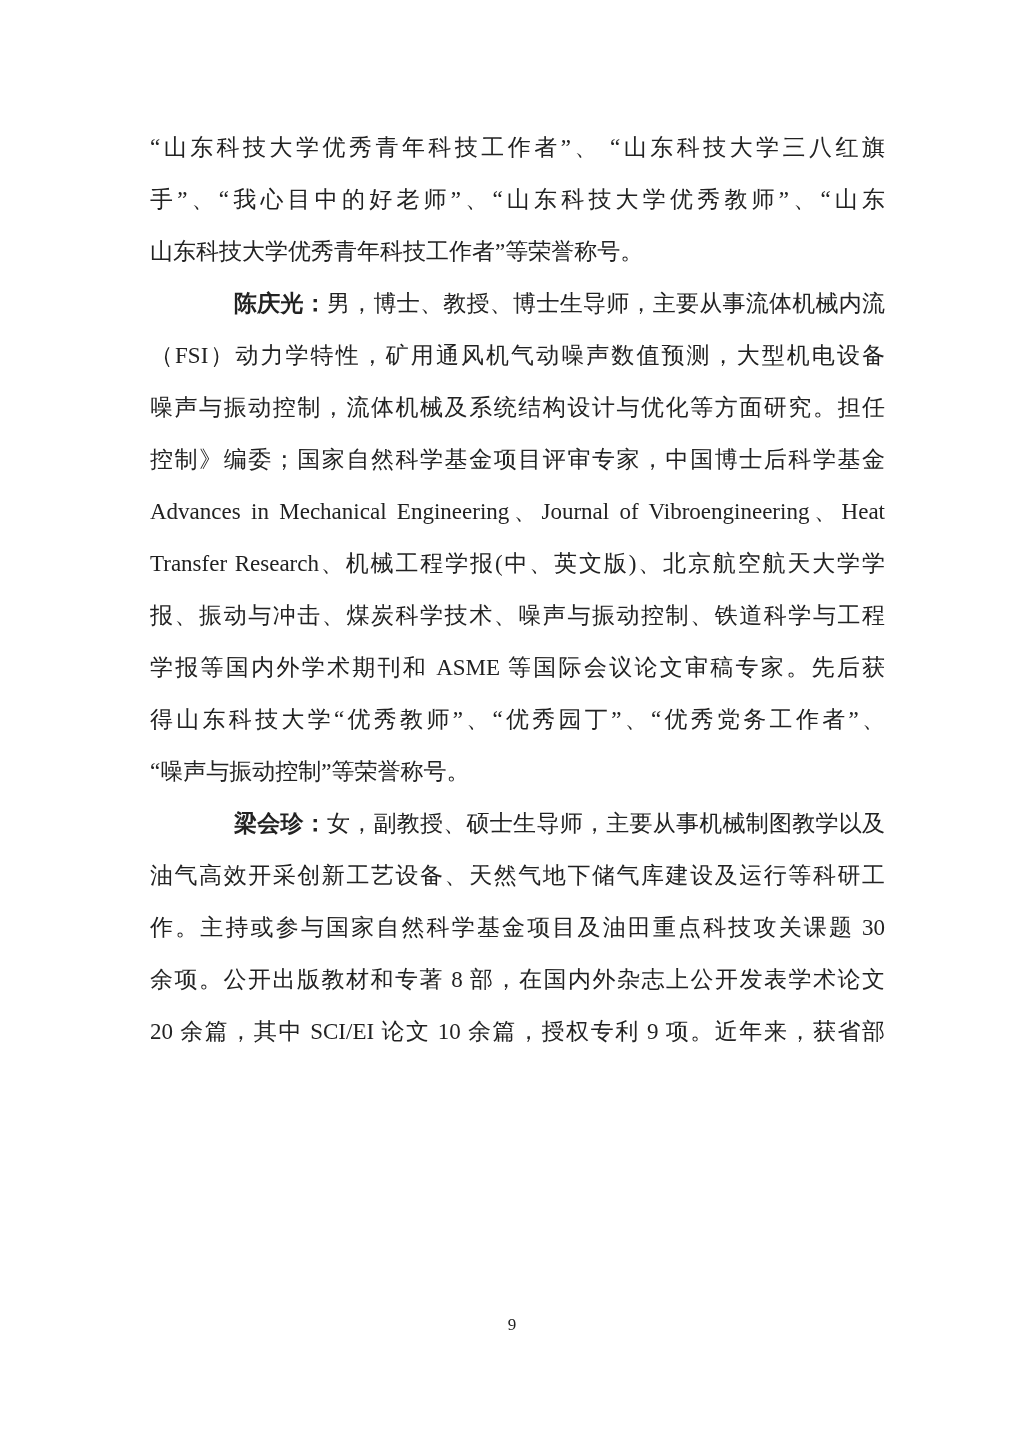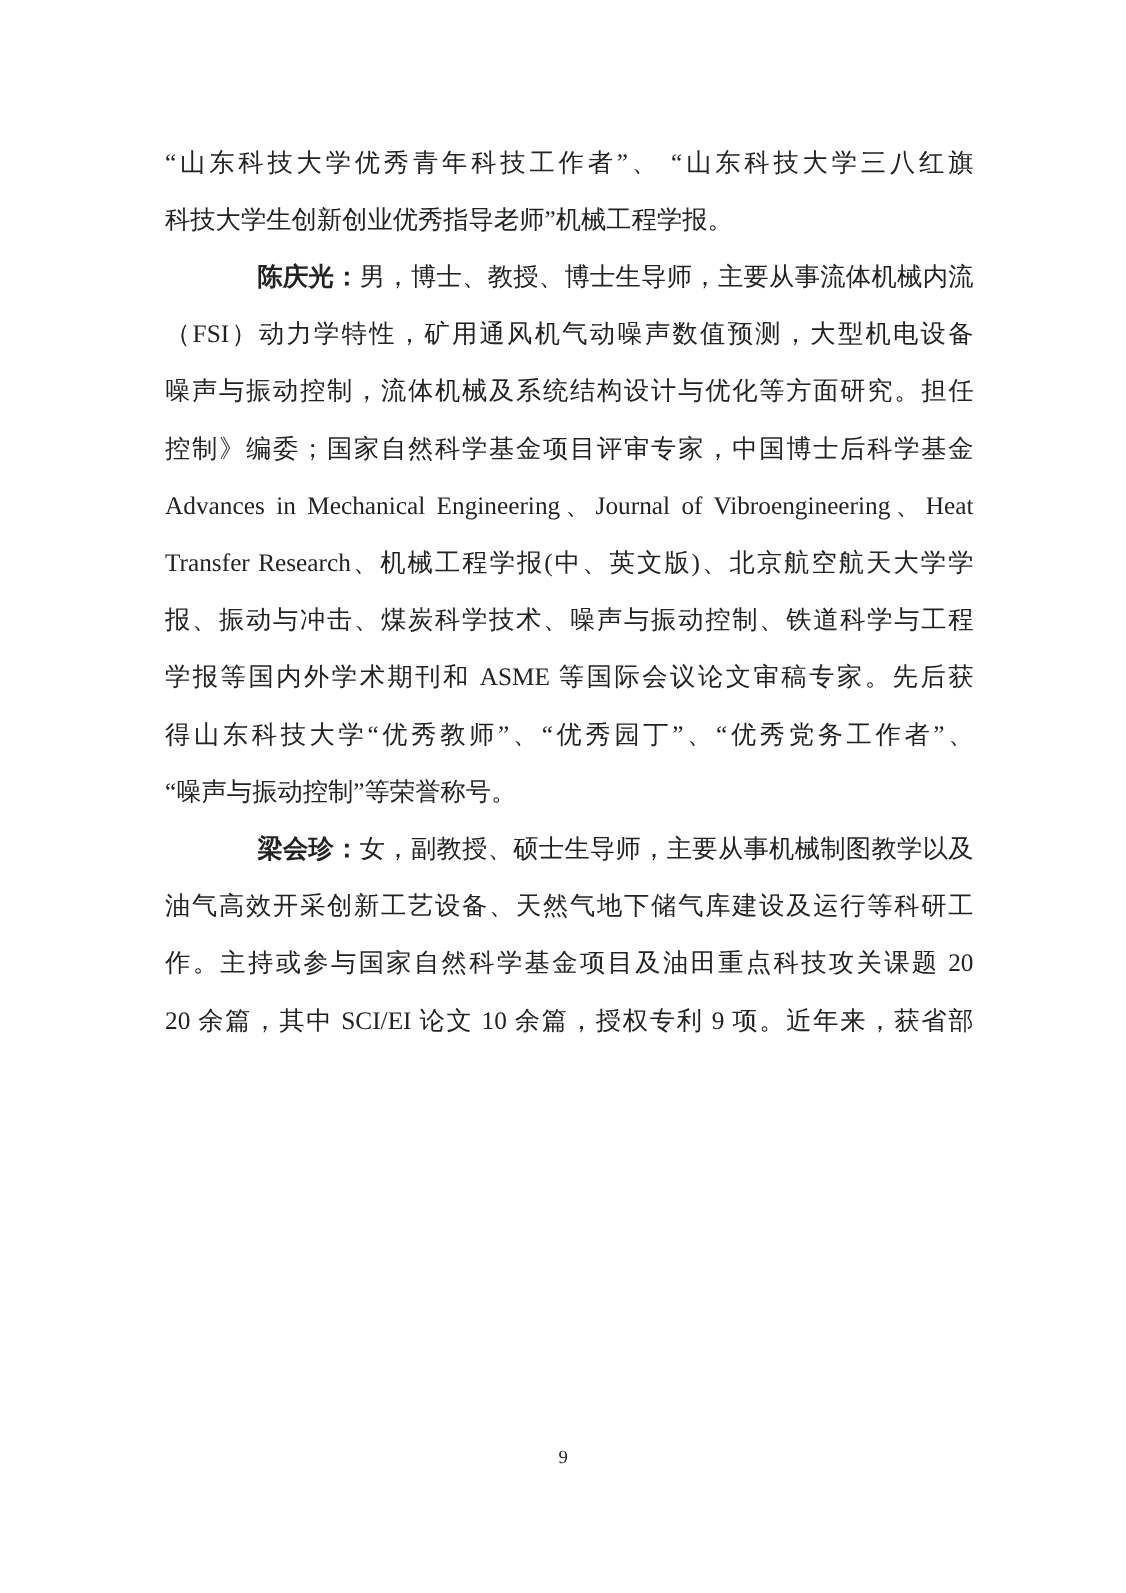--- a/index.html
+++ b/index.html
@@ -60,35 +60,37 @@
     color: #222222;
   }
 </style>
 </head>
 <body>
 
 <div class="page">
   <div class="column">
 
     <div class="line fill">“山东科技大学优秀青年科技工作者”、 “山东科技大学三八红旗</div>
-    <div class="line last">科技大学生创新创业优秀指导老师”机械工程学报。</div>
+    <div class="line fill">手”、“我心目中的好老师”、“山东科技大学优秀教师”、“山东</div>
+    <div class="line last">山东科技大学优秀青年科技工作者”等荣誉称号。</div>
 
 
     <div class="line fill indent"><span class="bold">陈庆光：</span><span>男，博士、教授、博士生导师，主要从事流体机械内流</span></div>
     <div class="line fill">（FSI）动力学特性，矿用通风机气动噪声数值预测，大型机电设备</div>
     <div class="line fill">噪声与振动控制，流体机械及系统结构设计与优化等方面研究。担任</div>
     <div class="line fill">控制》编委；国家自然科学基金项目评审专家，中国博士后科学基金</div>
     <div class="line fill">Advances in Mechanical Engineering、Journal of Vibroengineering、Heat</div>
     <div class="line fill">Transfer Research、机械工程学报(中、英文版)、北京航空航天大学学</div>
     <div class="line fill">报、振动与冲击、煤炭科学技术、噪声与振动控制、铁道科学与工程</div>
     <div class="line fill">学报等国内外学术期刊和 ASME 等国际会议论文审稿专家。先后获</div>
     <div class="line fill">得山东科技大学“优秀教师”、“优秀园丁”、“优秀党务工作者”、</div>
     <div class="line last">“噪声与振动控制”等荣誉称号。</div>
 
     <div class="line fill indent"><span class="bold">梁会珍：</span><span>女，副教授、硕士生导师，主要从事机械制图教学以及</span></div>
     <div class="line fill">油气高效开采创新工艺设备、天然气地下储气库建设及运行等科研工</div>
-    <div class="line fill">作。主持或参与国家自然科学基金项目及油田重点科技攻关课题 20</div>
+    <div class="line fill">作。主持或参与国家自然科学基金项目及油田重点科技攻关课题 30</div>
+    <div class="line fill">余项。公开出版教材和专著 8 部，在国内外杂志上公开发表学术论文</div>
     <div class="line fill">20 余篇，其中 SCI/EI 论文 10 余篇，授权专利 9 项。近年来，获省部</div>
 
   </div>
 
   <div class="pageno">9</div>
 </div>
 
 </body></html>

